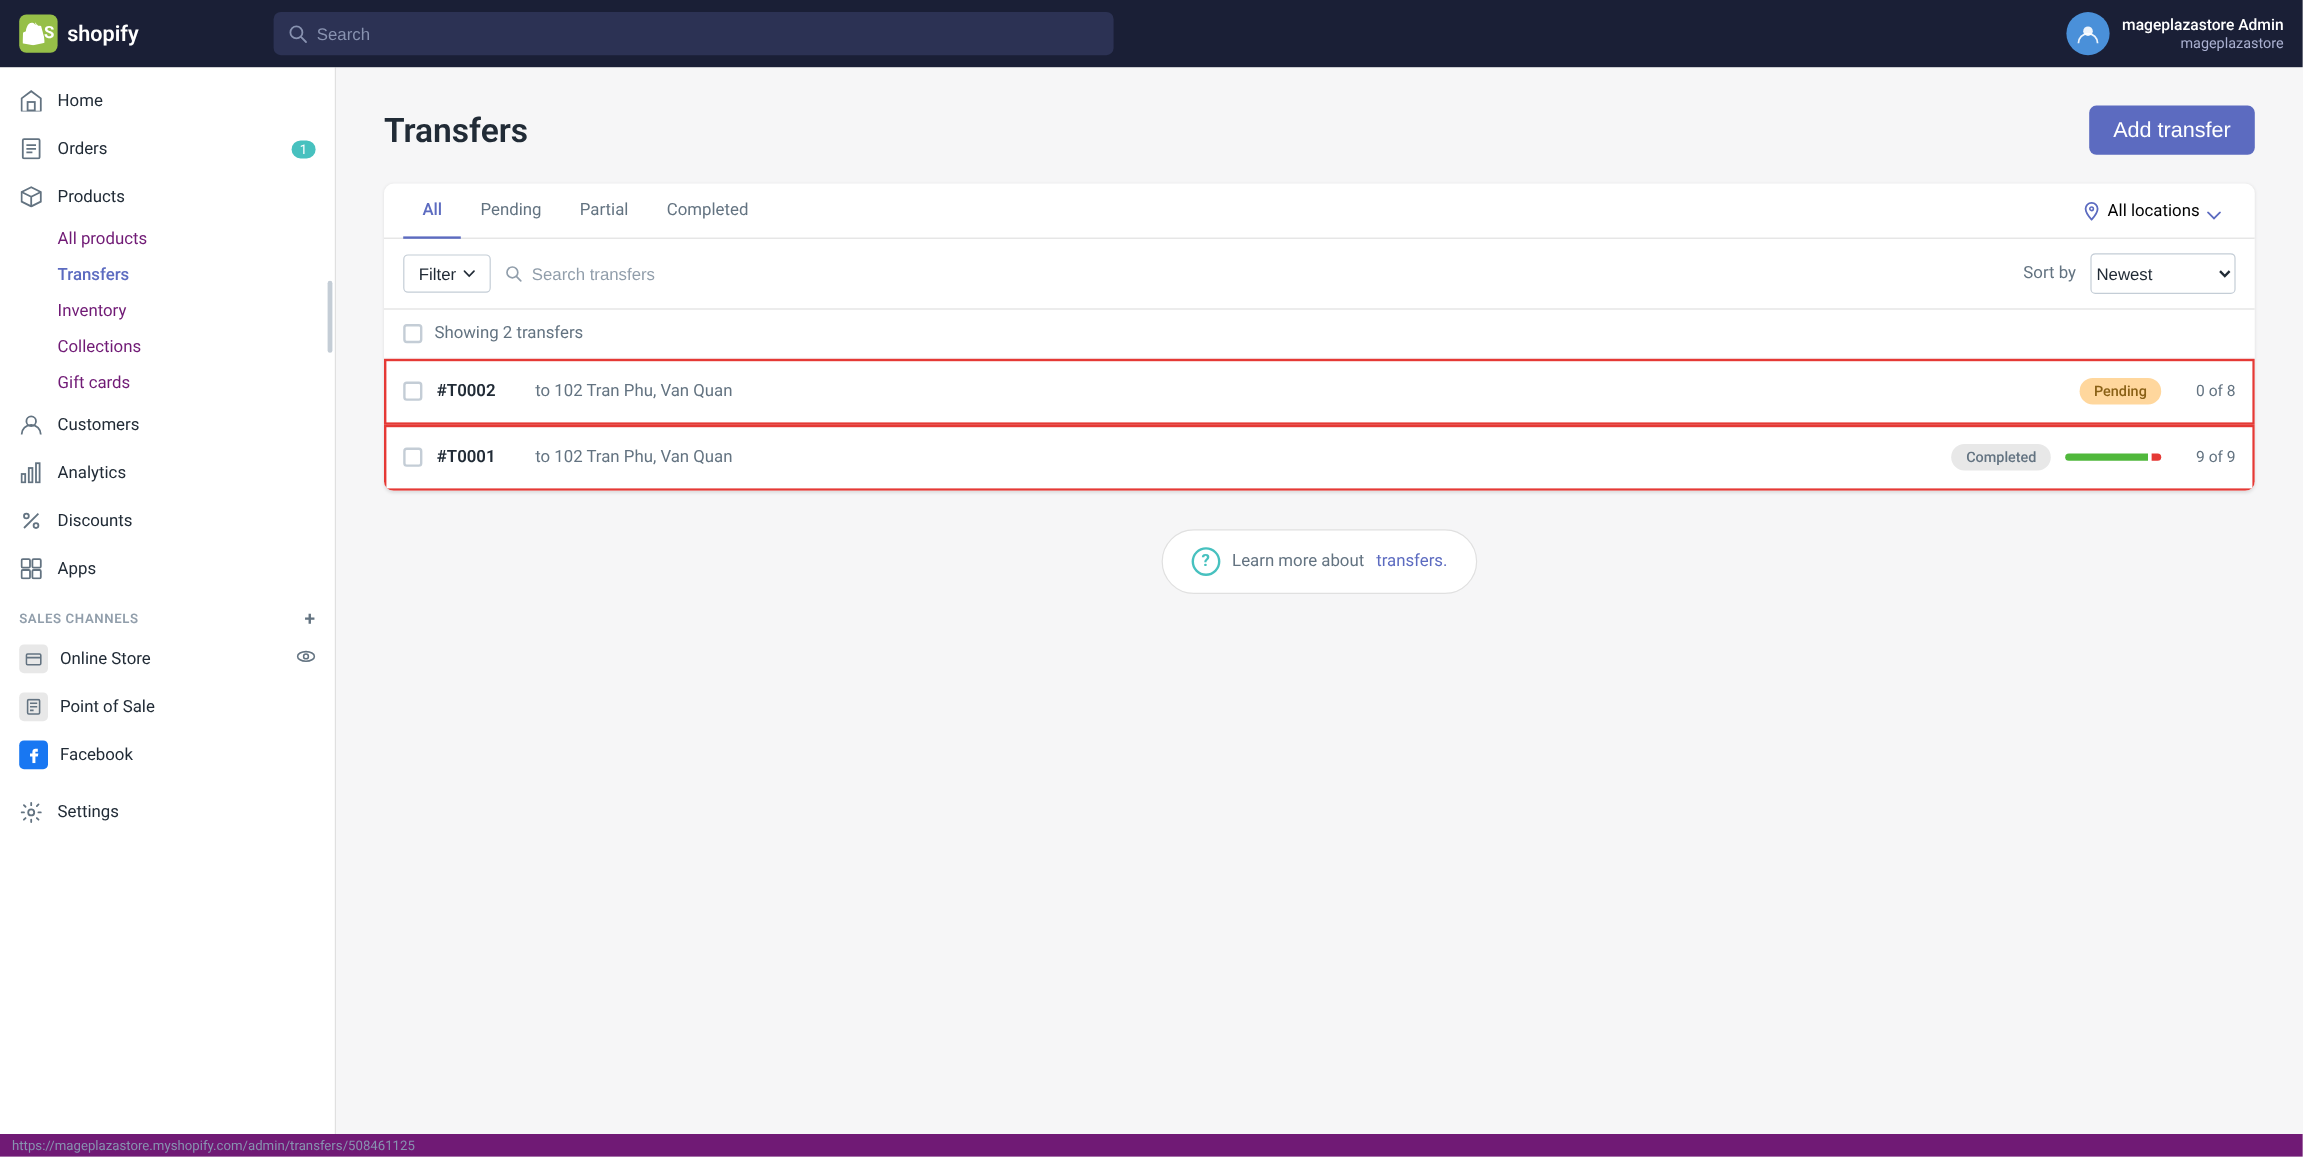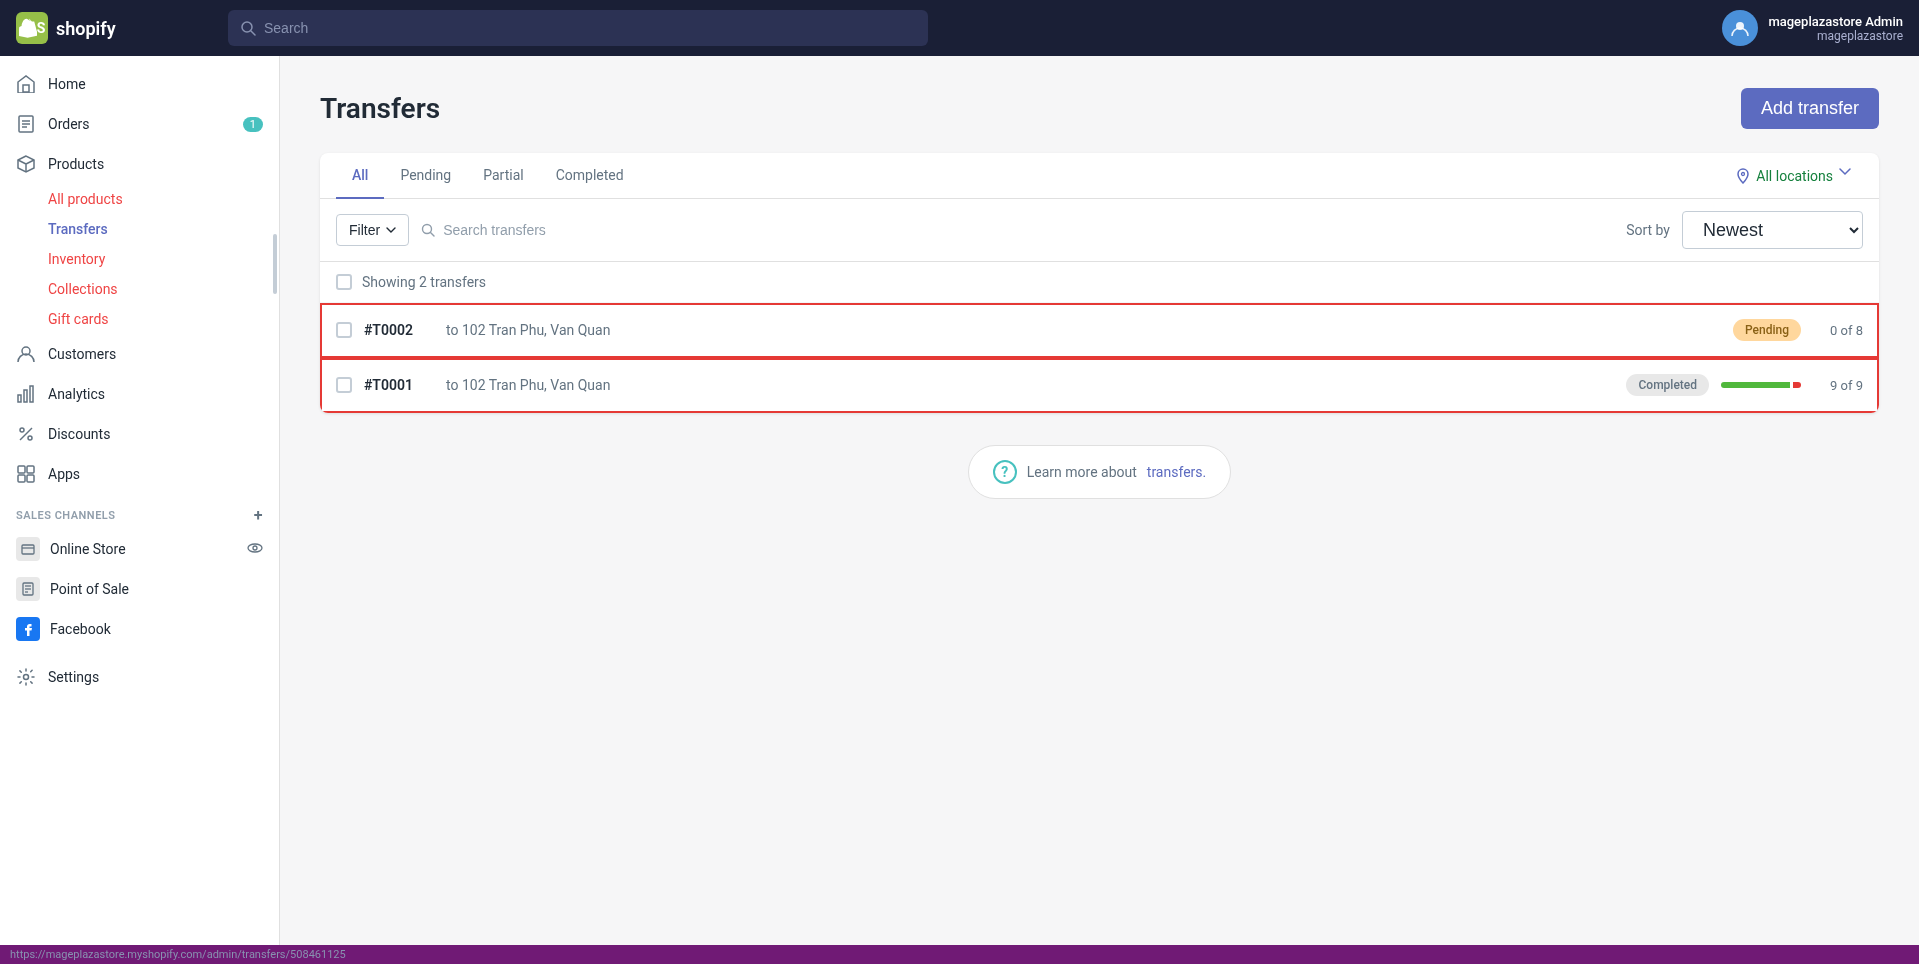--- a/index.html
+++ b/index.html
@@ -115,21 +115,21 @@
       background: #47c1bf;
       color: white;
       border-radius: 10px;
       font-size: 11px;
       padding: 1px 7px;
       margin-left: auto;
     }
     .sidebar-sub-item {
       padding: 7px 16px 7px 48px;
       cursor: pointer;
-      color: #ef4444;
+      color: #701a75;
       font-size: 14px;
     }
     .sidebar-sub-item.active { color: #5c6bc0; font-weight: 500; }
     .sidebar-section-label {
       padding: 12px 16px 4px;
       font-size: 11px;
       font-weight: 600;
       color: #919eab;
       text-transform: uppercase;
       letter-spacing: 0.5px;
@@ -213,23 +213,23 @@
       border-bottom: 2px solid transparent;
       margin-bottom: -1px;
     }
     .tab.active {
       color: #5c6bc0;
       border-bottom-color: #5c6bc0;
       font-weight: 500;
     }
     .locations-dropdown {
       display: flex;
-      align-items: flex-start;
+      align-items: flex-end;
       gap: 6px;
-      color: #15803d;
+      color: #000000;
       font-size: 14px;
       cursor: pointer;
       padding: 8px 12px;
     }
 
     
     .filter-row {
       display: flex;
       align-items: center;
       gap: 12px;
@@ -260,22 +260,22 @@
     .search-input-wrap {
       flex: 1;
       display: flex;
       align-items: center;
       gap: 8px;
     }
     .sort-by-label { color: #637381; font-size: 14px; }
     .sort-select {
       border: 1px solid #c4cdd6;
       border-radius: 4px;
-      padding: 7px 16px;
-      font-size: 18px;
+      padding: 7px 0;
+      font-size: 14px;
       color: #212b36;
       background: white;
       cursor: pointer;
       outline: none;
     }
 
     
     .showing-row {
       display: flex;
       align-items: center;

